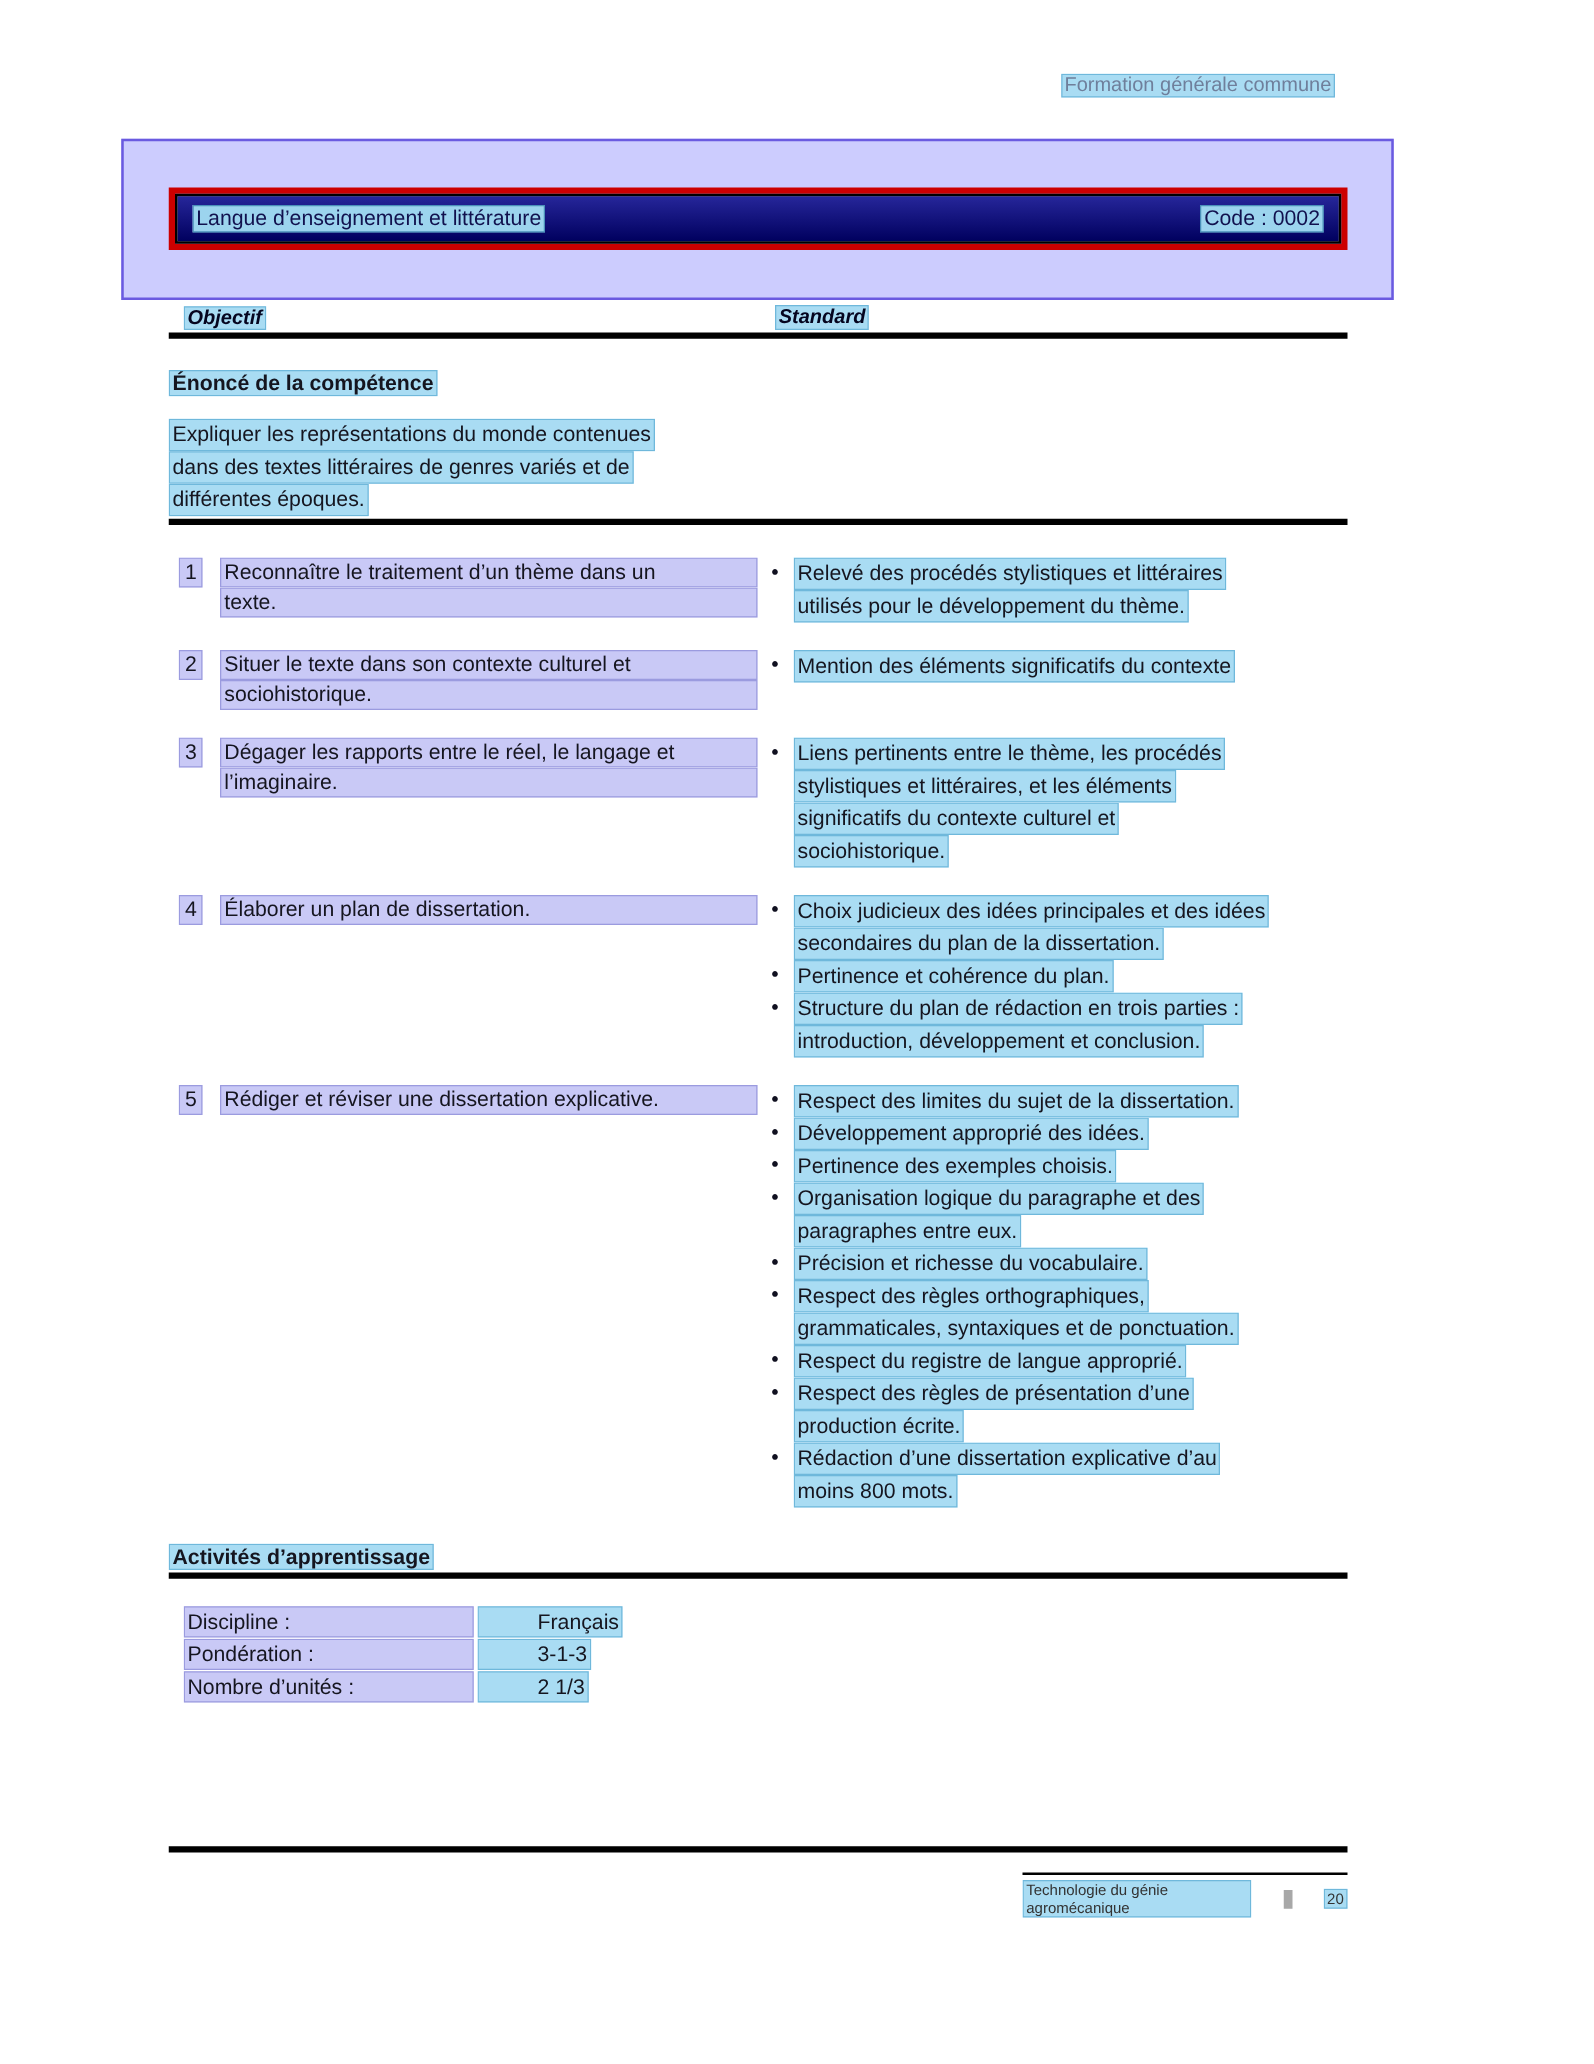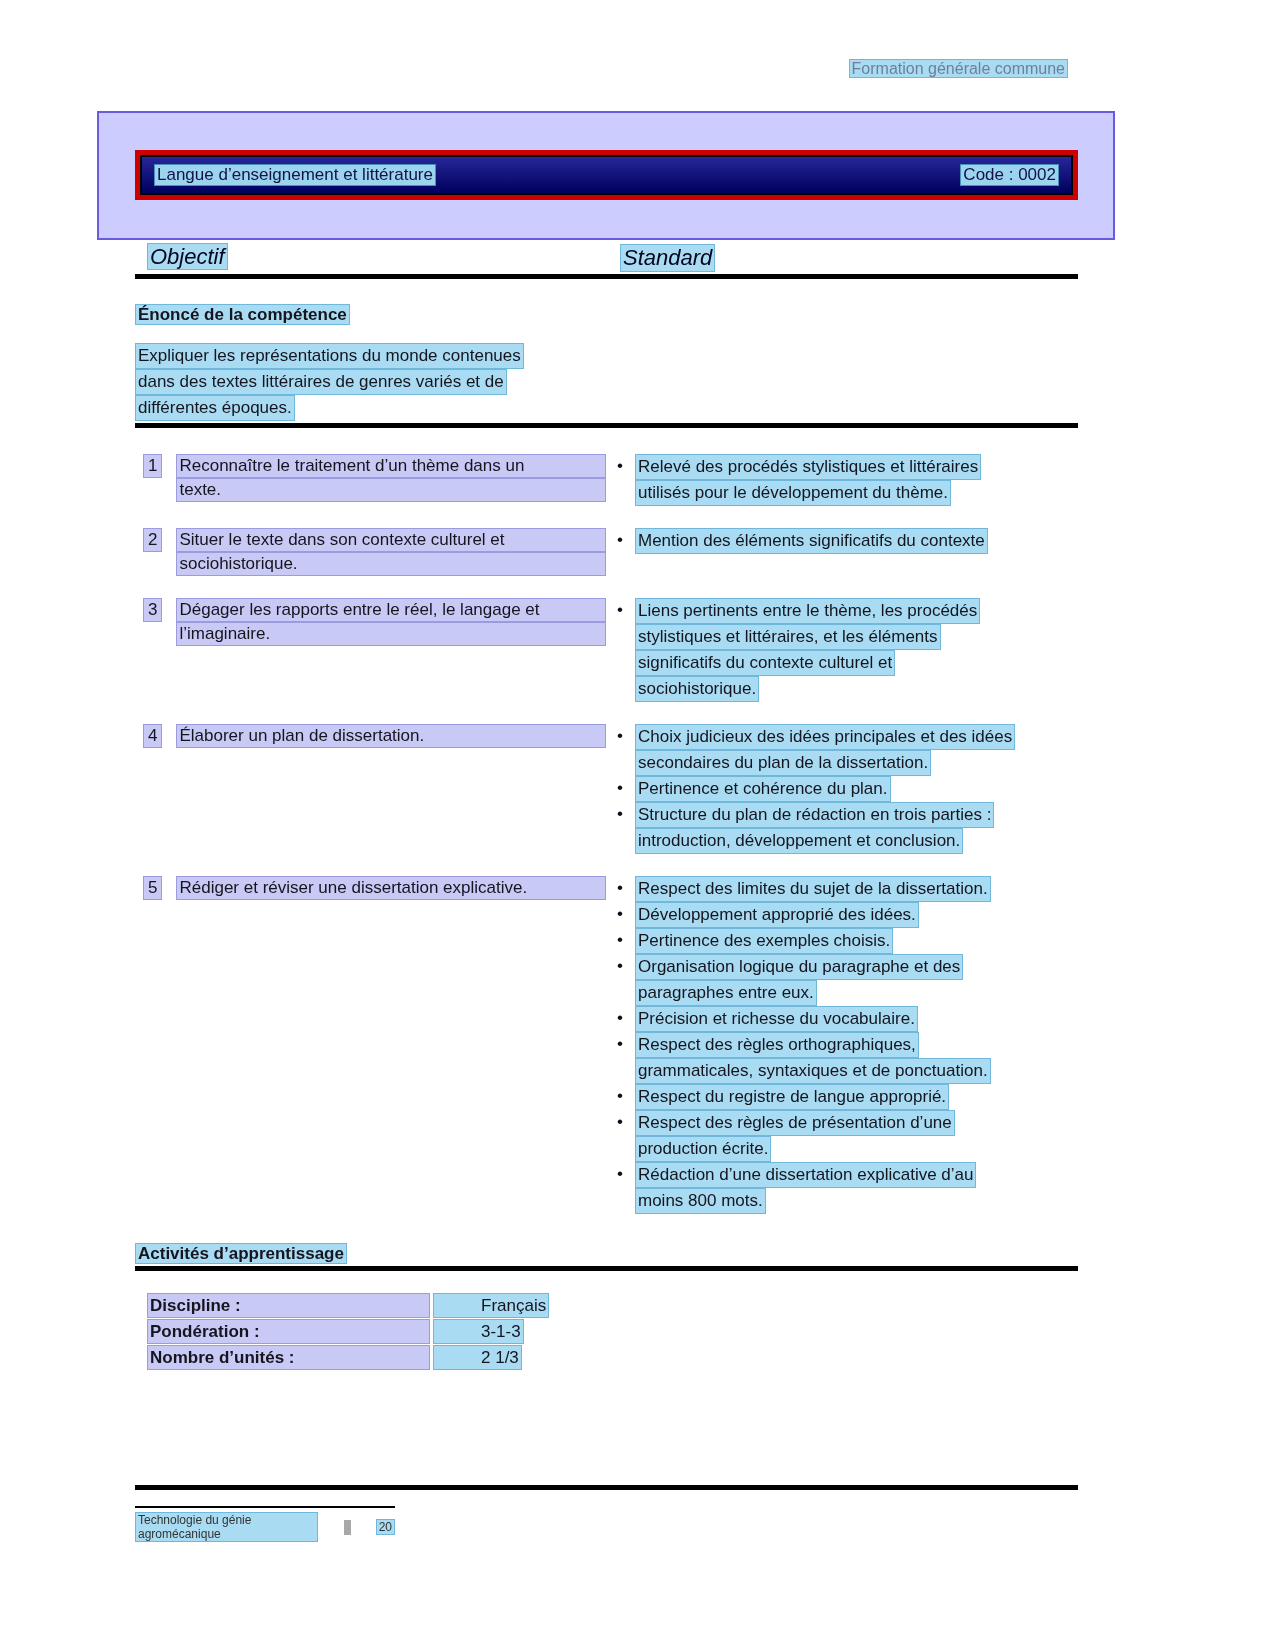--- a/index.html
+++ b/index.html
@@ -25,21 +25,21 @@
   .banner{margin:33px 16px 0 97px;width:1018px;background:var(--banner-bg);
           border:2px solid var(--banner-border);padding:37px 35px 38px 36px;}
   .banner-red{border:5px solid var(--red);background:#000;}
   .banner-navy{border:2px solid #000;background:linear-gradient(180deg,#26269a,#00005e);
           display:flex;justify-content:space-between;align-items:center;padding:7px 12px;}
   .banner-navy .hl{background:#9cd4ee;color:#11114e;font-size:17px;
           box-shadow:inset 0 0 0 1px rgba(20,100,150,.6);}
 
   .content{margin-left:135px;width:943px;font-size:17px;}
   .col-heads{margin-top:4px;display:flex;padding-left:12px;}
-  .col-head{font-size:22px;font-weight:normal;font-style:italic;color:#05051f;}
+  .col-head{font-size:16px;font-weight:bold;font-style:italic;color:#05051f;}
   .col-first{width:473px;}
   .rule{height:5px;background:var(--rule);margin-top:2px;}
 
   .sec-heading{margin-top:26px;font-weight:bold;}
   .para{margin-top:18px;}
   .pline{line-height:24px;}
   .pline .hl{display:inline-block;}
 
   .table-heads{margin-top:36px;display:flex;padding-left:8px;font-weight:bold;}
   .th-first{width:474px;}
@@ -54,26 +54,26 @@
   .cell-right{flex:1;}
   .criterion{display:flex;}
   .bullet{width:18px;line-height:24px;color:#101020;}
   .cr-lines{flex:1;}
   .cr-line{line-height:24px;}
   .cr-line .hl{display:inline-block;}
 
   .activities-head{margin-top:30px;}
   .fields{margin-top:22px;}
   .field{line-height:23px;display:flex;padding-left:12px;margin-bottom:1px;}
-  .f-label{width:283px;font-weight:bold;}
+  .f-label{width:232px;}
   .f-value{margin-left:3px;padding-left:48px;}
 
   .rule.bottom{margin-top:115px;}
   .footer{margin-top:16px;}
-  .footer-box{width:260px;border-top:2px solid #000;padding-top:4px;
+  .footer-box{margin-left:683px;width:260px;border-top:2px solid #000;padding-top:4px;
               display:flex;align-items:center;font-size:12px;color:#333;gap:16px;}
   .pagebar{width:7px;height:15px;background:#a8a8a8;margin:0 9px 0 10px;display:inline-block;}
 </style>
 </head>
 <body>
 
 <div class="page">
 
   <div class="top-row">
     <span class="hl cyan top-label">Formation générale commune</span>

